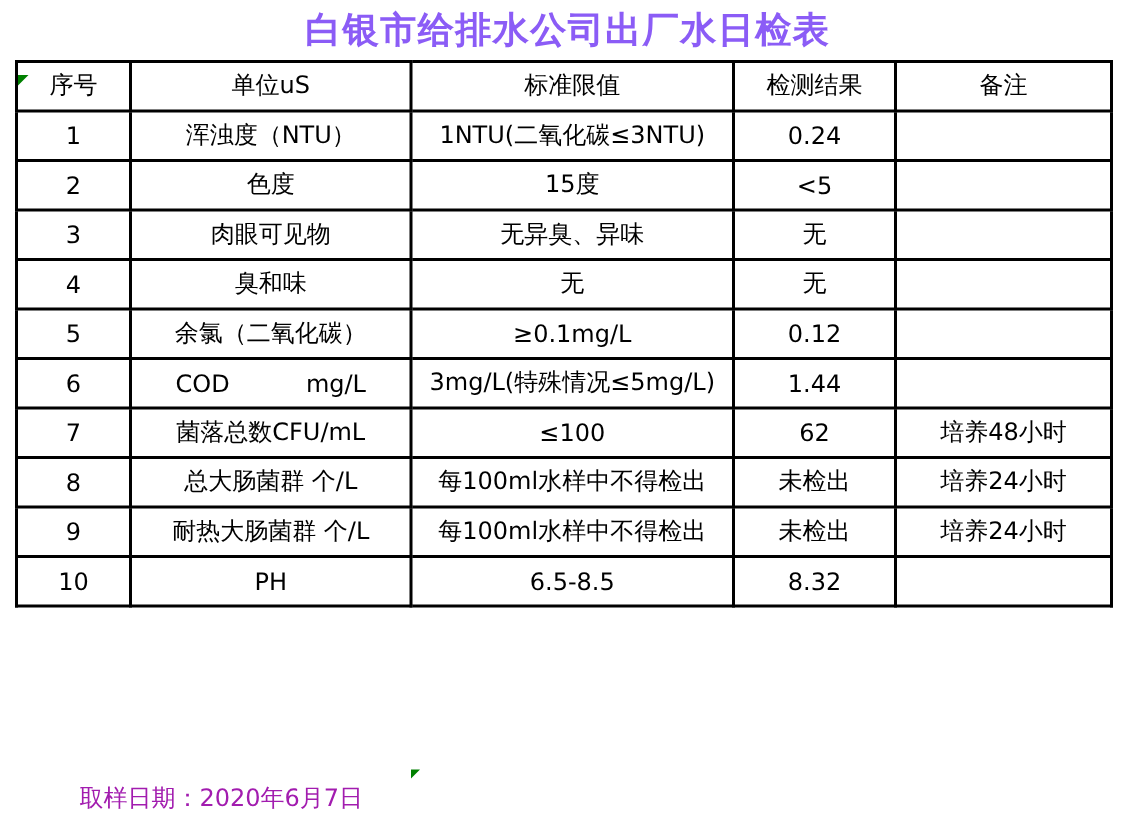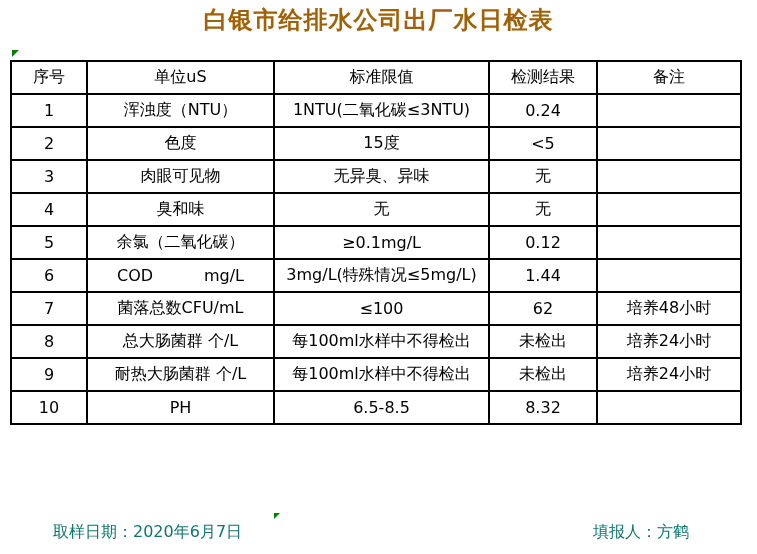--- a/index.html
+++ b/index.html
@@ -16,28 +16,28 @@
     overflow: hidden;
   }
   .title {
     position: absolute;
     top: 4px;
     left: 0;
     width: 757px;
     text-align: center;
     font-size: 24px;
     font-weight: bold;
-    color: #a16207;
+    color: #8b5cf6;
     letter-spacing: 1px;
     white-space: nowrap;
   }
   table.daily {
     position: absolute;
     left: 10px;
-    top: 60px;
+    top: 40px;
     width: 730px;
     border-collapse: collapse;
     table-layout: fixed;
   }
   table.daily th, table.daily td {
     border: 2px solid #000000;
     height: 31px;
     padding: 0 2px;
     text-align: center;
     vertical-align: middle;
@@ -55,21 +55,21 @@
     border-right: 7px solid transparent;
   }
   .err-marker.small {
     border-top-width: 6px;
     border-right-width: 6px;
   }
   .footer-item {
     position: absolute;
     top: 522px;
     font-size: 16px;
-    color: #0f766e;
+    color: #a21caf;
     white-space: nowrap;
   }
   .footer-sample   { left: 53px; }
   .footer-test     { left: 345px; }
   .footer-reporter { left: 593px; }
 </style>
 </head>
 <body>
 
 <div class="page">
@@ -164,15 +164,14 @@
         <td>8.32</td>
         <td></td>
       </tr>
     </tbody>
   </table>
 
   <div class="err-marker" style="left:12px; top:50px;"></div>
   <div class="err-marker small" style="left:274px; top:513px;"></div>
 
   <div class="footer-item footer-sample">取样日期：2020年6月7日</div>
-  <div class="footer-item footer-reporter">填报人：方鹤</div>
 
 </div>
 
 </body></html>

